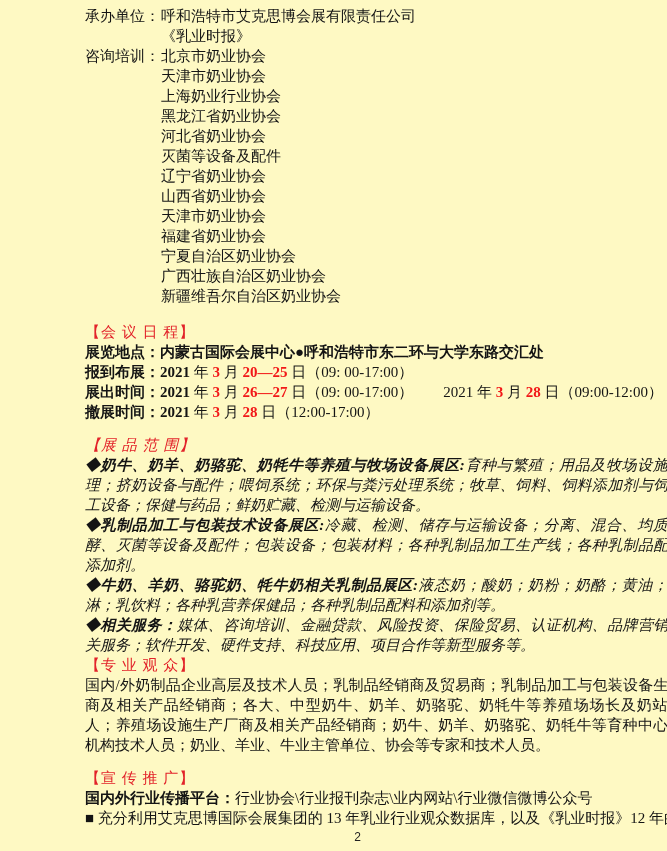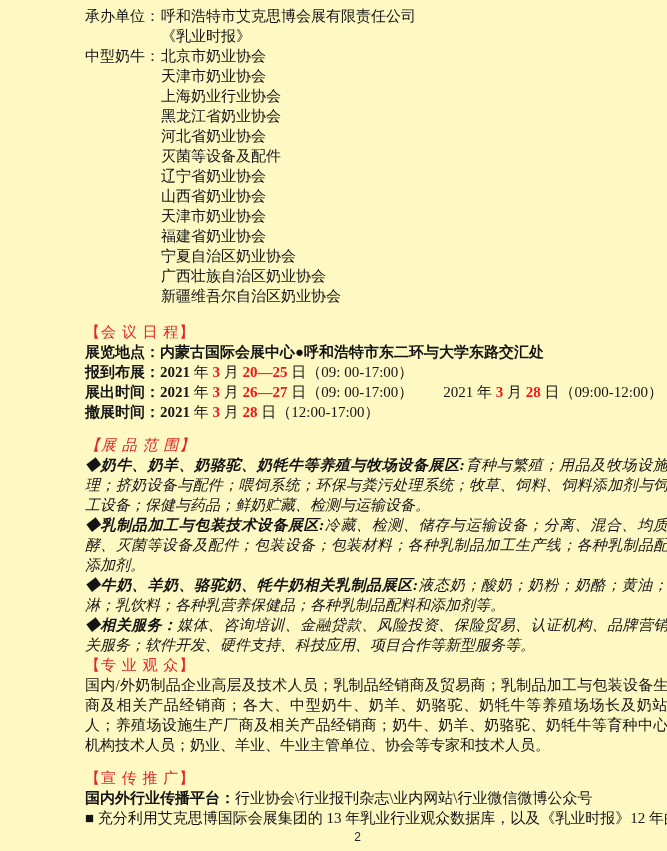--- a/index.html
+++ b/index.html
@@ -50,21 +50,21 @@
   <div class="content">
 
     <div class="org-row">
       <div class="org-label">承办单位：</div>
       <div class="org-values">
         <div>呼和浩特市艾克思博会展有限责任公司</div>
         <div>《乳业时报》</div>
       </div>
     </div>
     <div class="org-row">
-      <div class="org-label">中型奶牛：</div>
+      <div class="org-label">咨询培训：</div>
       <div class="org-values">
         <div>北京市奶业协会</div>
         <div>天津市奶业协会</div>
         <div>上海奶业行业协会</div>
         <div>黑龙江省奶业协会</div>
         <div>河北省奶业协会</div>
         <div>灭菌等设备及配件</div>
         <div>辽宁省奶业协会</div>
         <div>山西省奶业协会</div>
         <div>天津市奶业协会</div>

